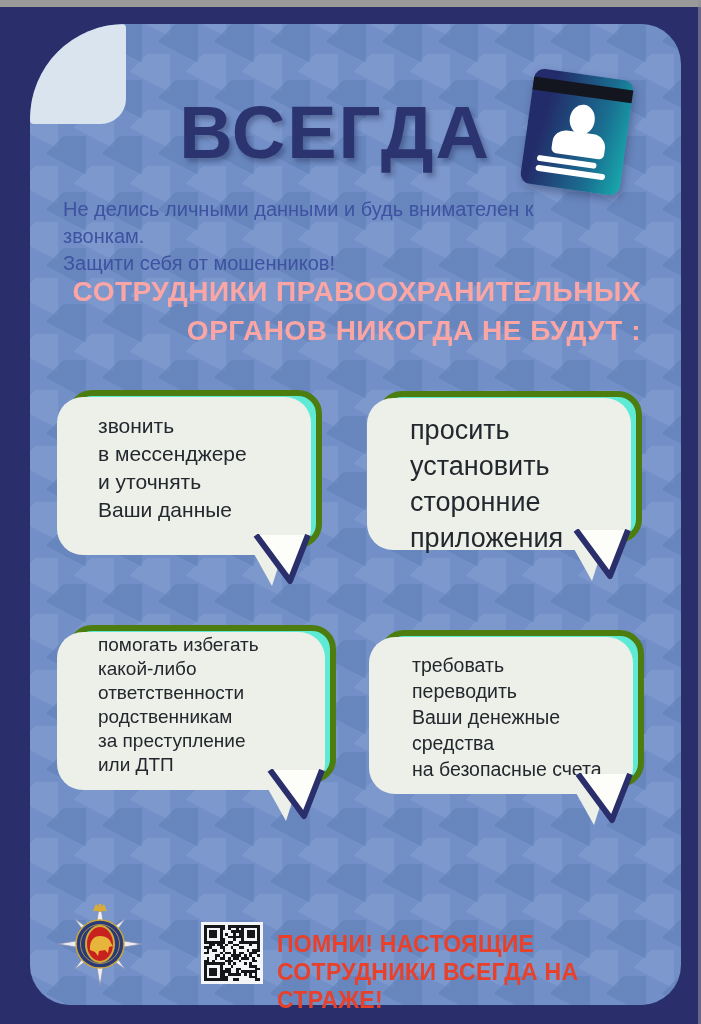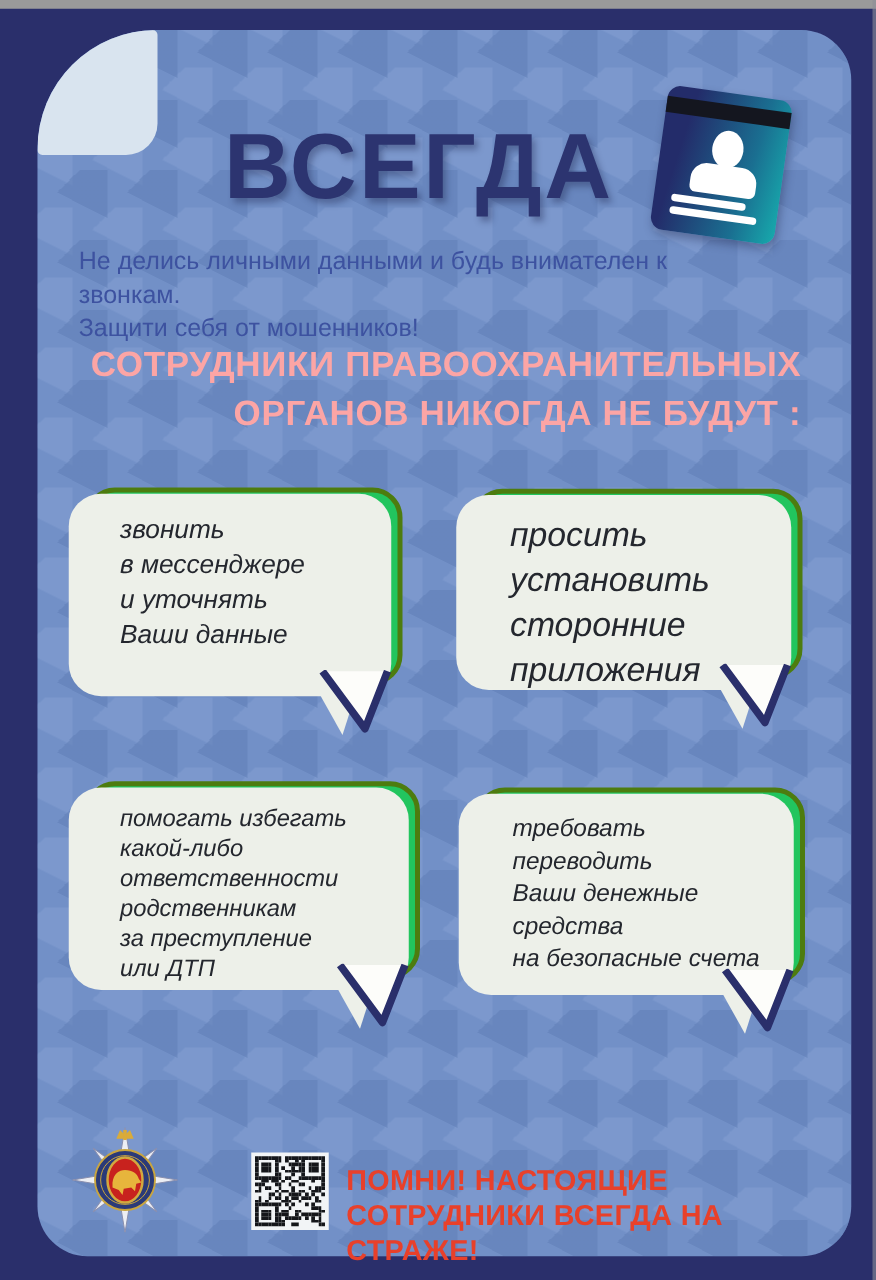--- a/index.html
+++ b/index.html
@@ -56,36 +56,35 @@
   }
 
   .heading{
     position:absolute;right:60px;top:272px;width:620px;
     text-align:right;font-size:28px;font-weight:bold;color:#fca5a5;line-height:1.4;
     letter-spacing:.5px;
   }
 
   .bubble{
     position:absolute;z-index:1;
-    background:#22c55e;border:4px solid #4d7c0f;border-radius:24px;
+    background:#5eead4;border:6px solid #4d7c0f;border-radius:24px;
     box-sizing:border-box;
     color:#24272e;
-    font-style:italic;
   }
   .bubble::before{
     content:"";position:absolute;inset:-6px;z-index:-1;
     transform:translate(-11px,7px);
     background:#edf0e9;border-radius:26px;
   }
   .bubble-text{
     white-space:pre-line;display:block;
   }
   .b1{left:68px;top:390px;width:254px;height:158px;padding:16px 6px 6px 24px;font-size:21px;line-height:1.33;}
   .b2{left:378px;top:391px;width:264px;height:152px;padding:16px 6px 6px 26px;font-size:27px;line-height:1.33;}
-  .b3{left:68px;top:625px;width:268px;height:158px;padding:15px 6px 4px 24px;font-size:19px;line-height:1.26;}
+  .b3{left:68px;top:625px;width:268px;height:158px;padding:2px 6px 4px 24px;font-size:19px;line-height:1.26;}
   .b4{left:380px;top:630px;width:264px;height:157px;padding:17px 6px 6px 26px;font-size:19.5px;line-height:1.33;}
   .tail{position:absolute;right:4px;bottom:-48px;width:70px;height:56px;z-index:2;}
 
   .emblem{position:absolute;left:48px;top:902px;width:104px;height:84px;}
   .org-name{
     position:absolute;left:10px;top:984px;width:180px;
     text-align:center;font-size:11.5px;font-weight:bold;letter-spacing:.6px;
     color:#e9eef7;line-height:1.3;
   }
 

